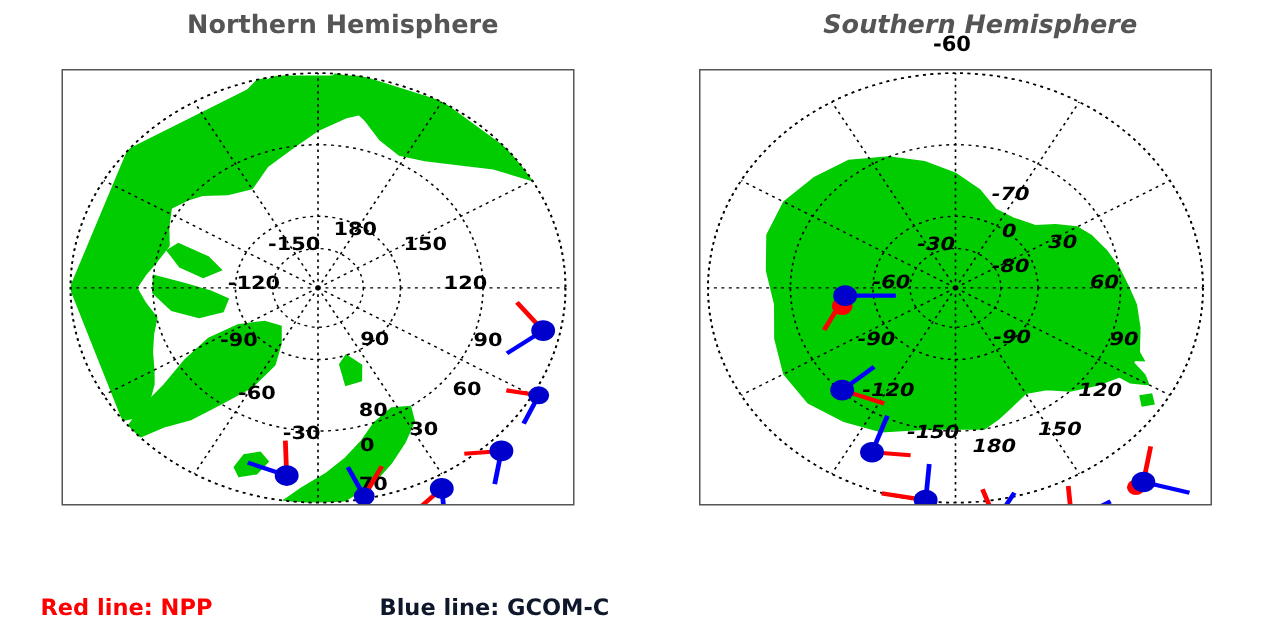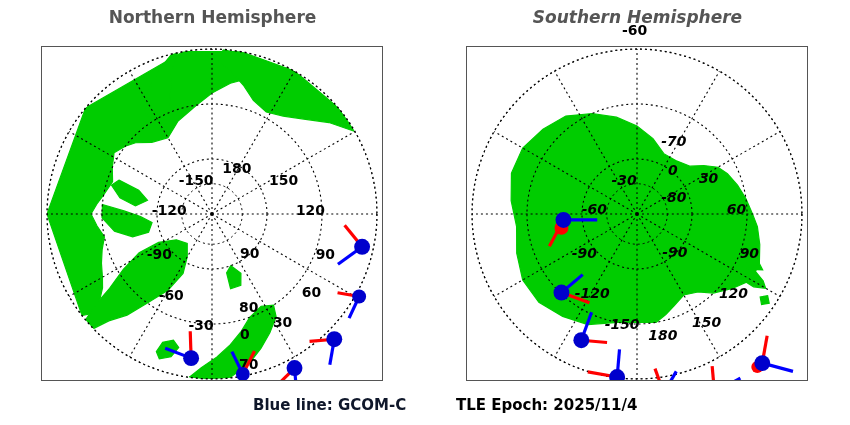--- a/index.html
+++ b/index.html
@@ -4,27 +4,27 @@
 <style>
   html,body{margin:0;padding:0;background:#ffffff;}
   body{width:850px;height:425px;overflow:hidden;font-family:"DejaVu Sans",sans-serif;}
   #root{position:relative;width:850px;height:425px;background:#ffffff;}
 
   .panel{position:absolute;top:0;height:425px;width:425px;}
   .panel.north{left:0;}
   .panel.south{left:425px;font-style:italic;}
 
   .panel-title{
-    position:absolute;top:7px;left:0;width:425px;text-align:center;
+    position:absolute;top:7px;left:16px;width:425px;text-align:center;
     font-family:"DejaVu Sans",sans-serif;font-size:17px;font-weight:bold;
     color:#555555;letter-spacing:0px;white-space:nowrap;
   }
 
   .plotbox{
-    position:absolute;left:41px;top:46px;width:342px;height:335px;
+    position:absolute;left:41px;top:46px;width:342px;height:291px;
     border:1.5px solid #555555;background:#ffffff;box-sizing:border-box;
     overflow:hidden;
     padding-left:25px;
   }
   .panel.south .plotbox{left:41px;}
 
   .plotsvg{position:absolute;left:0;top:0;width:100%;height:100%;display:block;}
 
   .caption{
     position:absolute;font-family:"DejaVu Sans",sans-serif;
@@ -196,16 +196,16 @@
           <line x1="297" y1="318" x2="301.9" y2="290.4" stroke="#ff0000" stroke-width="3.2" stroke-linecap="butt"></line>
           <line x1="297" y1="318" x2="327.9" y2="326.3" stroke="#0000ff" stroke-width="3.2" stroke-linecap="butt"></line>
           <circle cx="292" cy="322" r="6" fill="#ff0000"></circle>
           <circle cx="297" cy="318" r="8" fill="#0000cc"></circle>
         </svg>
     </div>
   </div>
 
   <div class="outside-label" id="south-top-label" style="left: 622px; top: 22px;">-60</div>
 
+  <div class="caption cap-red">Red line: NPP</div>
   <div class="caption cap-blue">Blue line: GCOM-C</div>
-  <div class="caption cap-epoch">TLE Epoch: 2025/11/4</div>
 
 </div>
 
 </body></html>

